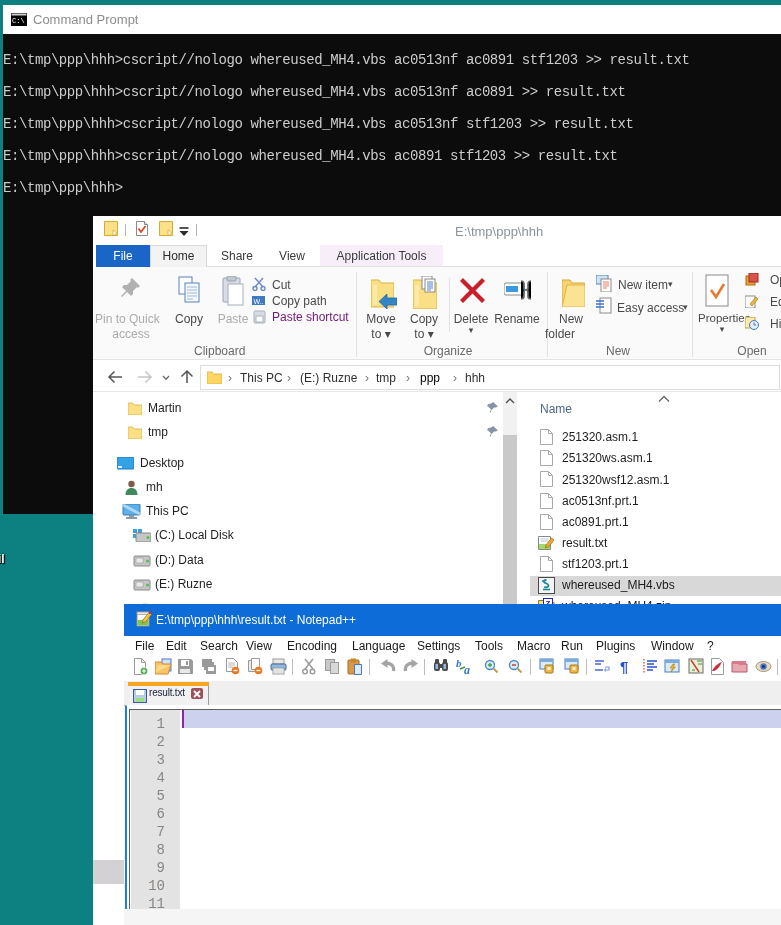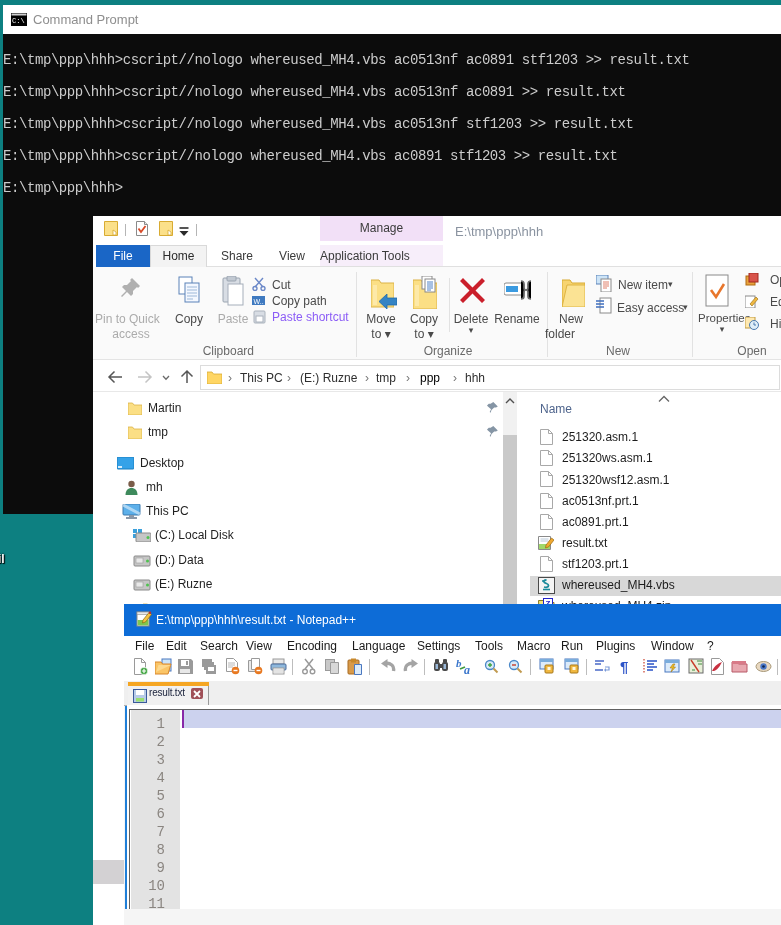--- a/index.html
+++ b/index.html
@@ -71,28 +71,27 @@
     </svg>
   <svg class="abs" style="left:66px;top:5px" width="14" height="15" viewBox="0 0 14 15">
       <path d="M0.5 0.5h13v14h-13z" fill="#fbe08a" stroke="#d8ab32"></path>
       <path d="M9 9v5h3v-3z" fill="#fff" stroke="#d8ab32" stroke-width="0.8"></path>
     </svg>
   <svg class="abs" style="left:86px;top:11px" width="10" height="9" viewBox="0 0 10 9">
       <path d="M0.5 1h9" stroke="#2b2b2b" stroke-width="1.6"></path>
       <path d="M0.5 4l4.5 5 4.5-5z" fill="#2b2b2b"></path>
     </svg>
   <div class="abs" style="left:103px;top:8px;width:1px;height:12px;background:#b5b5b5"></div>
-  <div class="abs" style="left:227px;top:0;width:123px;height:25px;background:#f2e0f7;text-align:center;line-height:25px;color:#3a3a3a">Manage</div>
   <div class="abs" style="left:362px;top:8px;font-size:13px;color:#8a93a0">E:\tmp\ppp\hhh</div>
 
   <div class="abs" style="left:3px;top:29px;width:54px;height:22px;background:#1a66c6;color:#fff;text-align:center;line-height:22px">File</div>
   <div class="abs" style="left:57px;top:29px;width:57px;height:22px;background:#f3f3f3;border:1px solid #d9d9d9;border-bottom:none;box-sizing:border-box;color:#2b2b2b;text-align:center;line-height:21px">Home</div>
   <div class="abs" style="left:127px;top:29px;width:34px;text-align:center;line-height:22px;color:#3a3a3a">Share</div>
   <div class="abs" style="left:185px;top:29px;width:28px;text-align:center;line-height:22px;color:#3a3a3a">View</div>
-  <div class="abs" style="left:227px;top:29px;width:123px;height:22px;background:#f7eefa;line-height:22px;color:#3a3a3a">Application Tools</div>
+  <div class="abs" style="left:227px;top:29px;width:123px;height:22px;background:#f7eefa;text-align:center;line-height:22px;color:#3a3a3a">Application Tools</div>
   <div class="abs" style="left:114px;top:50px;width:574px;height:1px;background:#e0e0e0"></div>
   <div class="abs" style="left:0px;top:51px;width:688px;height:93px;background:#fafafa"></div>
 
   <div class="sep-v" style="left:263px;top:56px;height:85px"></div>
   <div class="sep-v" style="left:356px;top:62px;height:54px"></div>
   <div class="sep-v" style="left:454px;top:56px;height:85px"></div>
   <div class="sep-v" style="left:599px;top:56px;height:85px"></div>
 
   <svg class="abs" style="left:28px;top:60px" width="21" height="22" viewBox="0 0 21 22">
       <g fill="#b0b0b0">
@@ -128,21 +127,21 @@
   <div class="abs" style="left:179px;top:62px;color:#4a4a4a">Cut</div>
   <svg class="abs" style="left:159px;top:78px" width="16" height="13" viewBox="0 0 16 13">
       <rect x="0" y="2" width="13" height="9" fill="#3f7ac0"></rect>
       <text x="1.5" y="9.5" font-size="7" fill="#fff" font-family="Liberation Sans">W..</text>
     </svg>
   <div class="abs" style="left:179px;top:78px;color:#4a4a4a">Copy path</div>
   <svg class="abs" style="left:159px;top:94px" width="16" height="14" viewBox="0 0 16 14">
       <rect x="2" y="1" width="11" height="12" rx="1" fill="#d8dde4" stroke="#aab2bc"></rect>
       <rect x="4" y="6" width="7" height="6" fill="#fff" stroke="#aab2bc"></rect>
     </svg>
-  <div class="abs" style="left:179px;top:94px;color:#8b5cf6">Paste shortcut</div>
+  <div class="abs" style="left:179px;top:94px;color:#701a75">Paste shortcut</div>
 
   <svg class="abs" style="left:278px;top:61px" width="23" height="32" viewBox="0 0 23 32">
       <path d="M0 3h8l2 3h13v24H0z" fill="#fbdf85" stroke="#dcb347" stroke-width="1"></path>
       <path d="M2 8h4v20H2z" fill="#fde9a8" stroke="none"></path>
     </svg>
   <svg class="abs" style="left:286px;top:78px" width="18" height="15" viewBox="0 0 18 15">
       <path d="M0 7.5L8 0v4h10v7H8v4z" fill="#3584c4" stroke="#1f6aaa" stroke-width="0.8"></path>
     </svg>
   <div class="abs" style="left:262px;top:96px;width:52px;text-align:center;color:#4a4a4a">Move</div>
   <div class="abs" style="left:262px;top:111px;width:52px;text-align:center;color:#4a4a4a">to ▾</div>
@@ -218,21 +217,21 @@
       <path d="M5 9l6-7 2 2-6 7z" fill="#f0b840" stroke="#a07820" stroke-width="0.7"></path>
     </svg>
   <div class="abs" style="left:677px;top:79px;color:#4a4a4a;white-space:nowrap">Edit</div>
   <svg class="abs" style="left:652px;top:101px" width="14" height="13" viewBox="0 0 14 13">
       <rect x="0" y="0" width="10" height="11" fill="#ffe9b0" stroke="#c09a40"></rect>
       <circle cx="9" cy="8" r="4.5" fill="#dfeef8" stroke="#4a7ab0"></circle>
       <path d="M9 5.5v2.5h2" stroke="#4a7ab0" fill="none"></path>
     </svg>
   <div class="abs" style="left:677px;top:101px;color:#4a4a4a;white-space:nowrap">History</div>
 
-  <div class="abs" style="left:101px;top:128px;width:60px;text-align:right;color:#6a6a6a">Clipboard</div>
+  <div class="abs" style="left:101px;top:128px;width:60px;text-align:left;color:#6a6a6a">Clipboard</div>
   <div class="abs" style="left:325px;top:128px;width:60px;text-align:center;color:#6a6a6a">Organize</div>
   <div class="abs" style="left:495px;top:128px;width:60px;text-align:center;color:#6a6a6a">New</div>
   <div class="abs" style="left:629px;top:128px;width:60px;text-align:center;color:#6a6a6a">Open</div>
   <div class="abs" style="left:0;top:143px;width:688px;height:1px;background:#e4e4e4"></div>
 
   <svg class="abs" style="left:13px;top:153px" width="17" height="16" viewBox="0 0 17 16">
       <path d="M16 8H3M8.5 2.5L3 8l5.5 5.5" stroke="#565656" stroke-width="1.5" fill="none"></path>
     </svg>
   <svg class="abs" style="left:44px;top:153px" width="17" height="16" viewBox="0 0 17 16">
       <path d="M1 8h13M8.5 2.5L14 8l-5.5 5.5" stroke="#c4c4c4" stroke-width="1.5" fill="none"></path>

